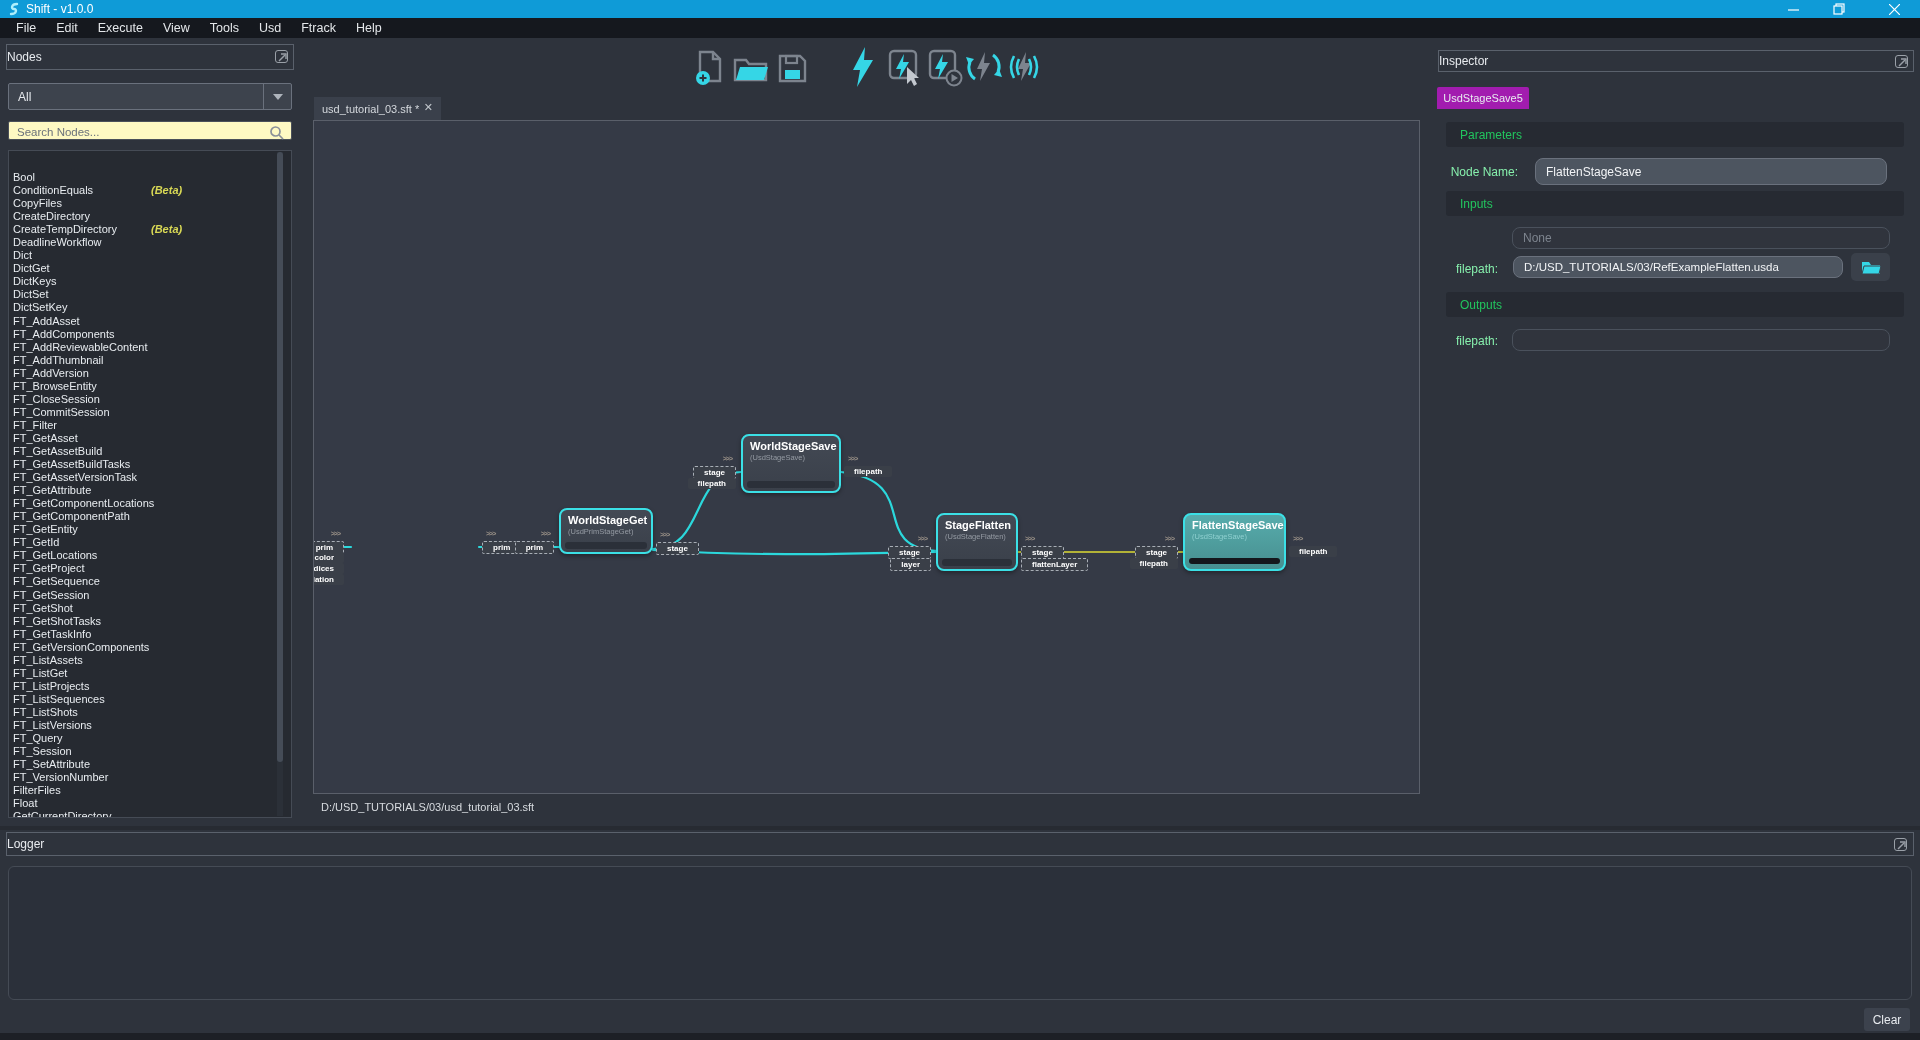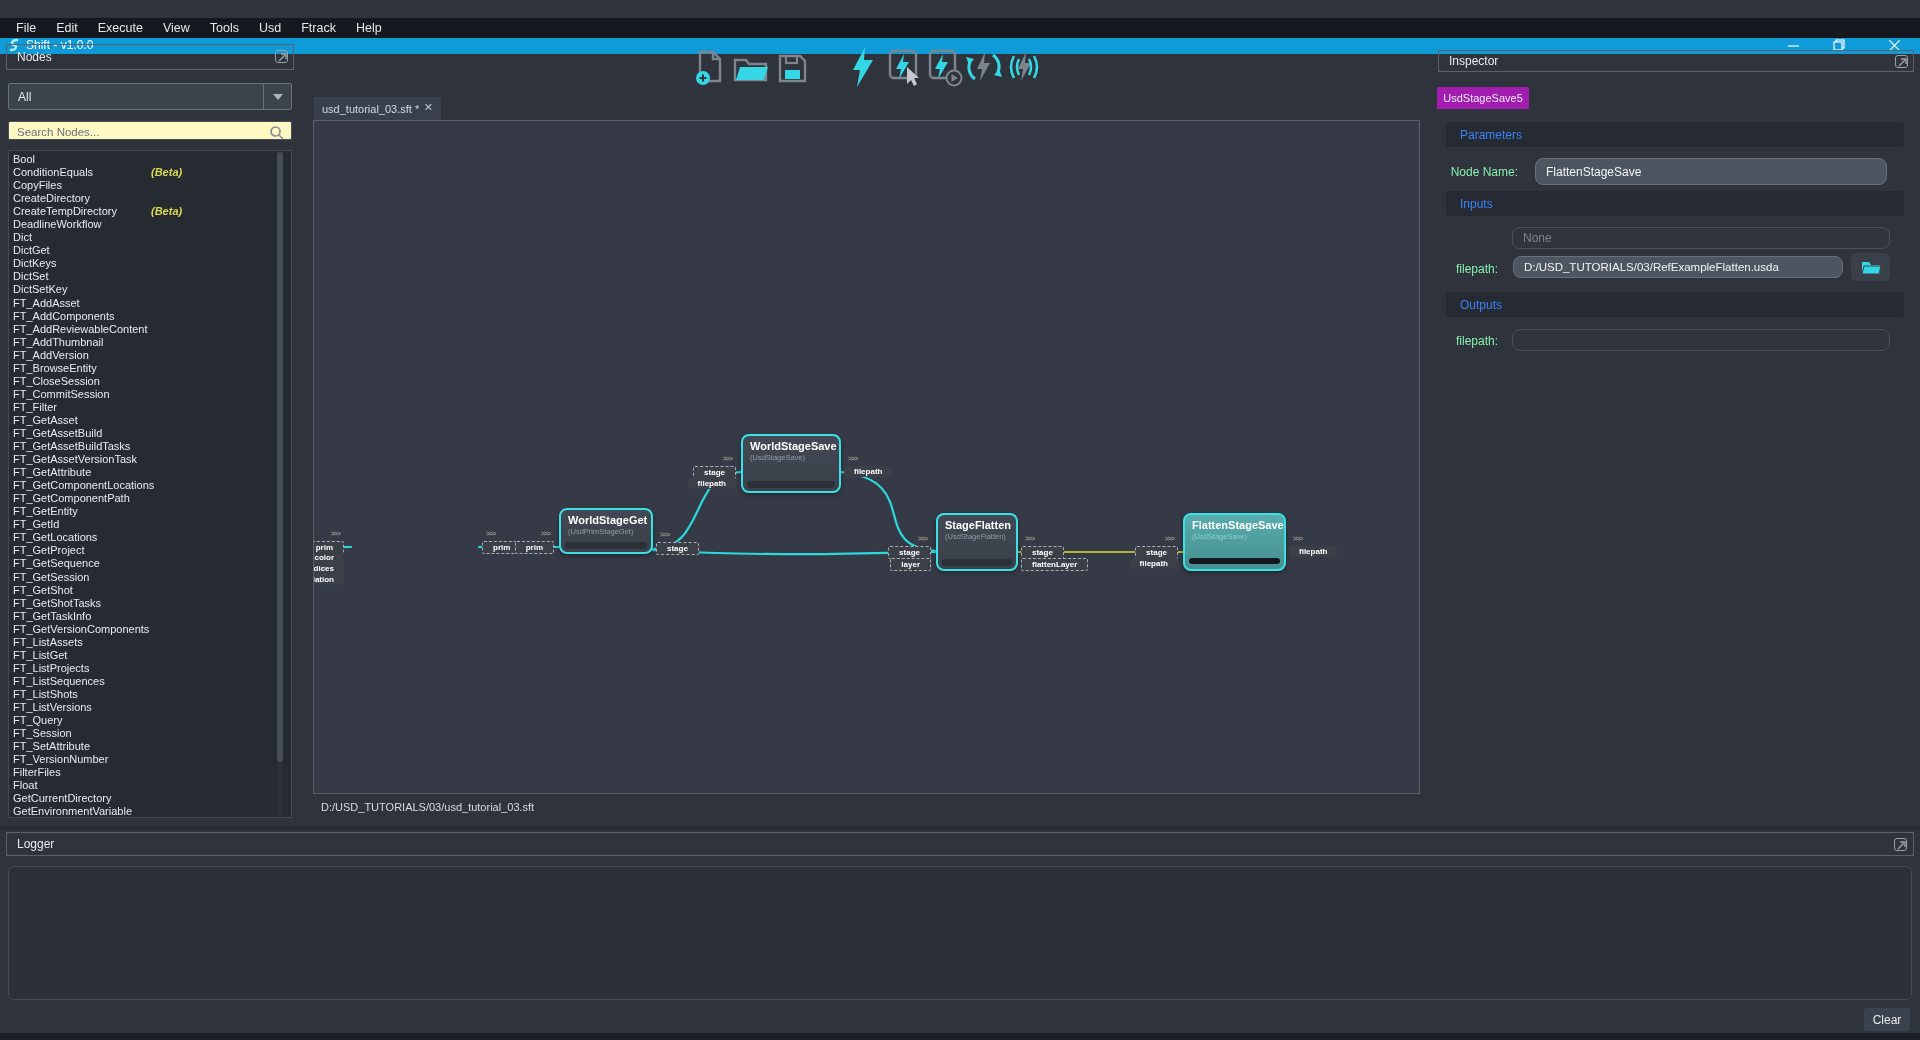--- a/index.html
+++ b/index.html
@@ -1,48 +1,48 @@
 <!DOCTYPE html>
 <html><head>
 <meta charset="utf-8">
 <style>
   * { margin:0; padding:0; box-sizing:border-box; }
   html,body { width:1920px; height:1040px; overflow:hidden; background:#2e333c;
     font-family:"Liberation Sans", sans-serif; color:#e6e9ed; }
 
   
-  #titlebar { position:absolute; left:0; top:0; width:1920px; height:18px; background:#0f9bd7;margin-top:36px; }
+  #titlebar { position:absolute; left:0; top:0; width:1920px; height:18px; background:#0f9bd7; }
   #titlebar .ttl { position:absolute; left:26px; top:2px; font-size:12px; color:#fff; }
   #app-logo { position:absolute; left:7px; top:2px; width:14px; height:14px; }
   .winbtn { position:absolute; top:0; width:46px; height:18px; display:flex; align-items:center; justify-content:center; }
   .winbtn svg { display:block; }
 
   
   #menubar { position:absolute; left:0; top:18px; width:1920px; height:20px; background:#15181e;
     display:flex; align-items:center; padding-left:6px; }
   #menubar .mitem { font-size:12.5px; color:#e4e7ea; padding:2px 10px; cursor:default; }
 
   
   .hdrbox { position:absolute; border:1px solid #5a616c; background:transparent; font-size:12px;
-    color:#e8ebef; display:flex; align-items:center; padding-left:10px; }
+    color:#e8ebef; display:flex; align-items:center; }
   .undock { position:absolute; width:13px; height:13px; border:1px solid #9aa0a8; border-radius:3px; }
   .undock svg { display:block; margin:2px; }
 
   
   #filter-dd { position:absolute; left:8px; top:83px; width:284px; height:27px; background:#3d434d;
     border:1px solid #6a717d; border-radius:2px; font-size:12px; display:flex; align-items:center; padding-left:9px; }
   #filter-dd .arrowzone { position:absolute; right:0; top:0; width:28px; height:25px; border-left:1px solid #6a717d;
     display:flex; align-items:center; justify-content:center; }
   .dd-arrow { width:0; height:0; border-left:5px solid transparent; border-right:5px solid transparent; border-top:6px solid #aeb4bc; }
   #search-box { position:absolute; left:8px; top:121px; width:284px; height:19px; background:#fef9c3;
     border:1px solid #4a505a; border-radius:2px; }
   #search-box .ph { position:absolute; left:8px; top:4px; font-size:11.5px; color:#6b727b; }
   #search-box svg { position:absolute; right:6px; top:3px; }
   #node-list { position:absolute; left:8px; top:150px; width:284px; height:668px; background:#262a31;
-    border:1px solid #454b55; overflow:hidden; padding-top:2px; }
+    border:1px solid #454b55; overflow:hidden; padding-top:20px; }
   #node-list .li { position:relative; height:13.05px; line-height:13px; font-size:11px; color:#e8ecf0; padding-left:4px; white-space:nowrap; }
   #node-list .badge { position:absolute; left:142px; top:0; color:#d8d855; font-style:italic; font-weight:bold; }
   #list-scrollbar { position:absolute; left:277px; top:152px; width:6px; height:664px; background:#2b3038; }
   #list-scrollbar .thumb { position:absolute; left:0; top:0; width:6px; height:610px; background:#454c57; border-radius:3px; }
 
   
   .tbico { position:absolute; }
 
   
   #doc-tab { position:absolute; left:314px; top:97px; width:127px; height:23px; background:#3a404b;
@@ -62,21 +62,21 @@
   .tag { position:absolute; font-size:8px; font-weight:bold; color:#fff; background:#3a3f48;
     padding:1px 10px; border-radius:2px; white-space:nowrap; line-height:9px; }
   .tag.dashed { border:1px dashed #a8aeb6; }
   .chev { position:absolute; font-size:7px; font-weight:bold; color:#9b9288; letter-spacing:-1px; white-space:nowrap; }
   #status-path { position:absolute; left:321px; top:801px; font-size:11px; color:#d8dce0; }
 
   
   #insp-tab { position:absolute; left:1437px; top:87px; width:92px; height:22px; background:#a21caf;
     font-size:11px; color:#e8ecf0; display:flex; align-items:center; justify-content:center; border-radius:2px 2px 0 0; }
   .sec-h { position:absolute; height:25px; background:#262a32; border-radius:3px; font-size:12px;
-    color:#3b82f6; display:flex; align-items:center; padding-left:14px; }
+    color:#22c55e; display:flex; align-items:center; padding-left:14px; }
   .insp-label { position:absolute; font-size:12px; color:#86efac; text-align:right; }
   .insp-input { position:absolute; background:#4d5560; border:1px solid #6a717d; border-radius:8px;
     font-size:12px; color:#f2f4f6; display:flex; align-items:center; padding-left:10px; white-space:nowrap; overflow:hidden; }
   .insp-input.dark { background:#30343d; border-color:#4a515c; color:#7d848e; }
   #browse-btn { position:absolute; left:1851px; top:253px; width:39px; height:28px; background:#3a404a; border-radius:5px;
     display:flex; align-items:center; justify-content:center; }
 
   
   #log-divider { position:absolute; left:0; top:826px; width:1920px; height:4px; background:#272b32; }
   #log-area { position:absolute; left:8px; top:866px; width:1904px; height:134px; background:#2b303a;

